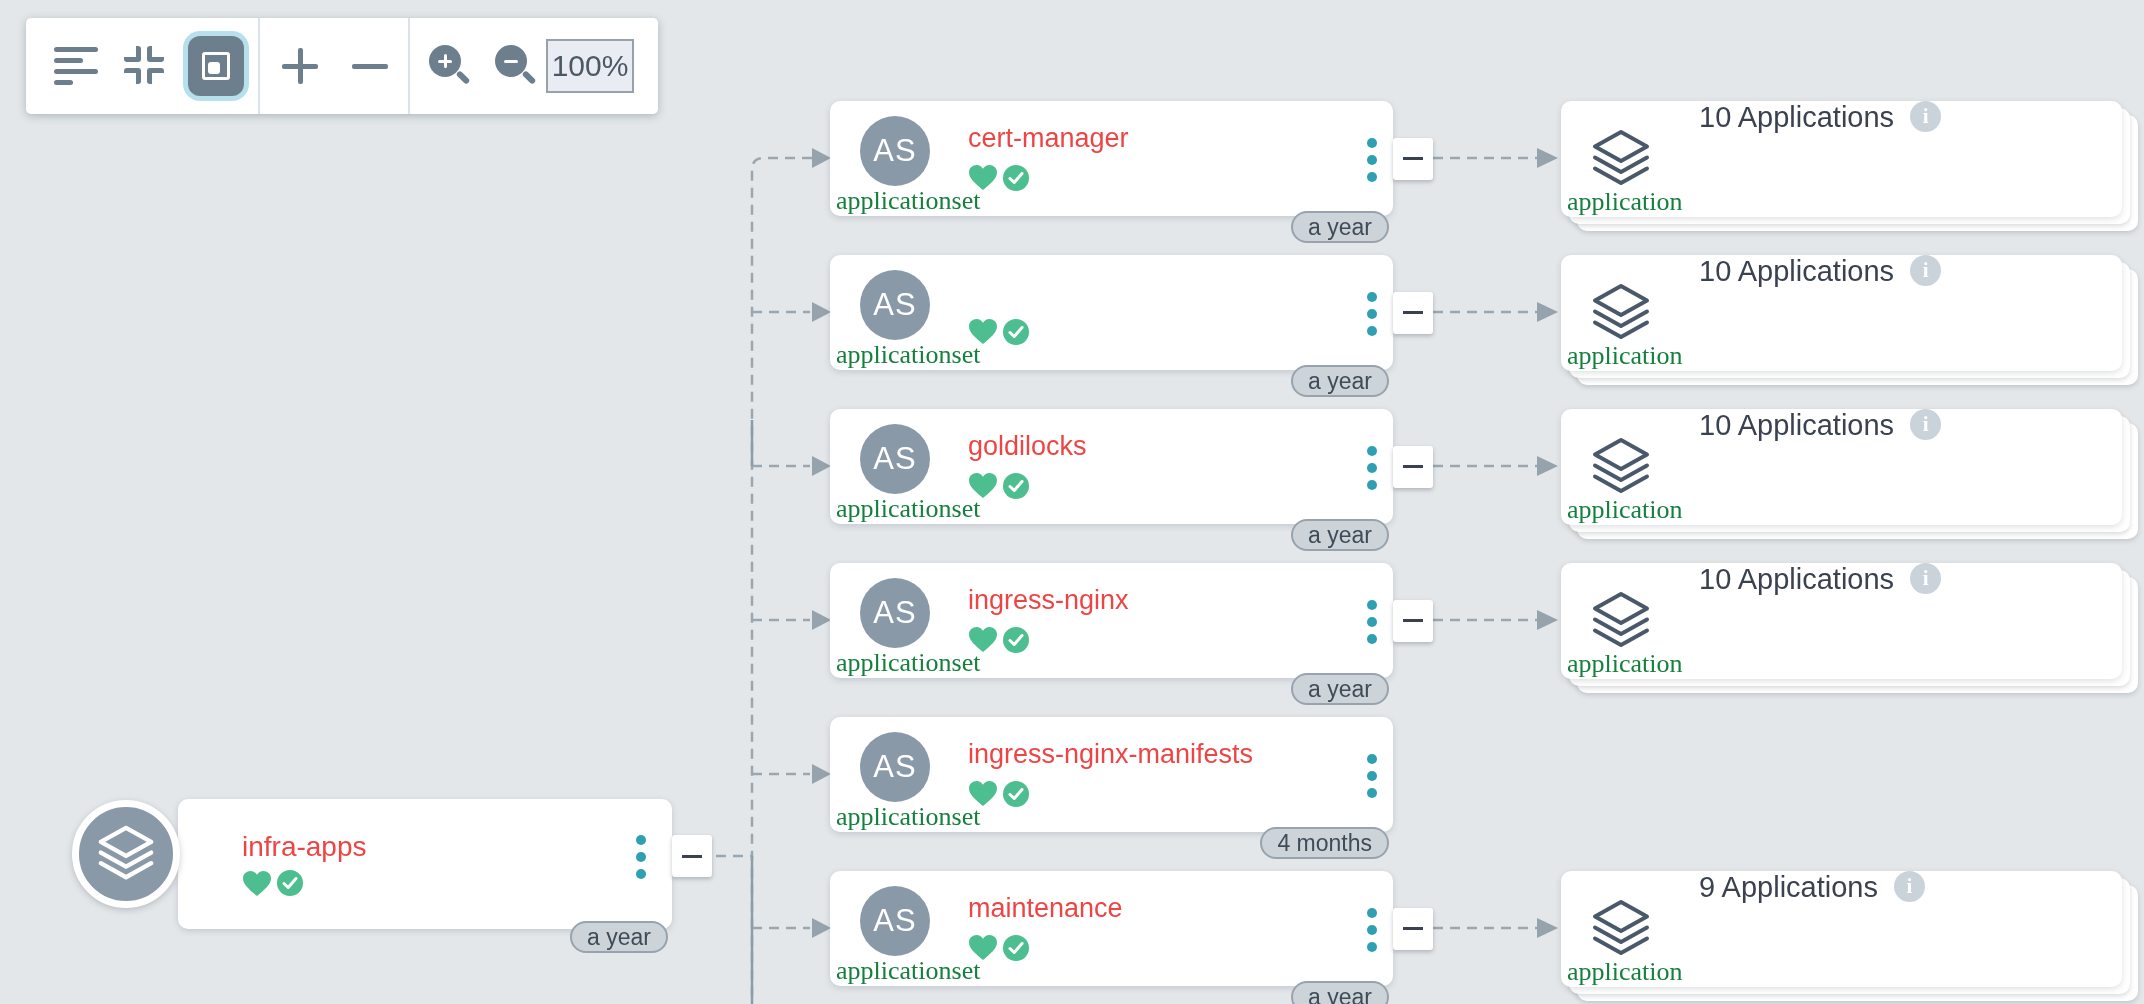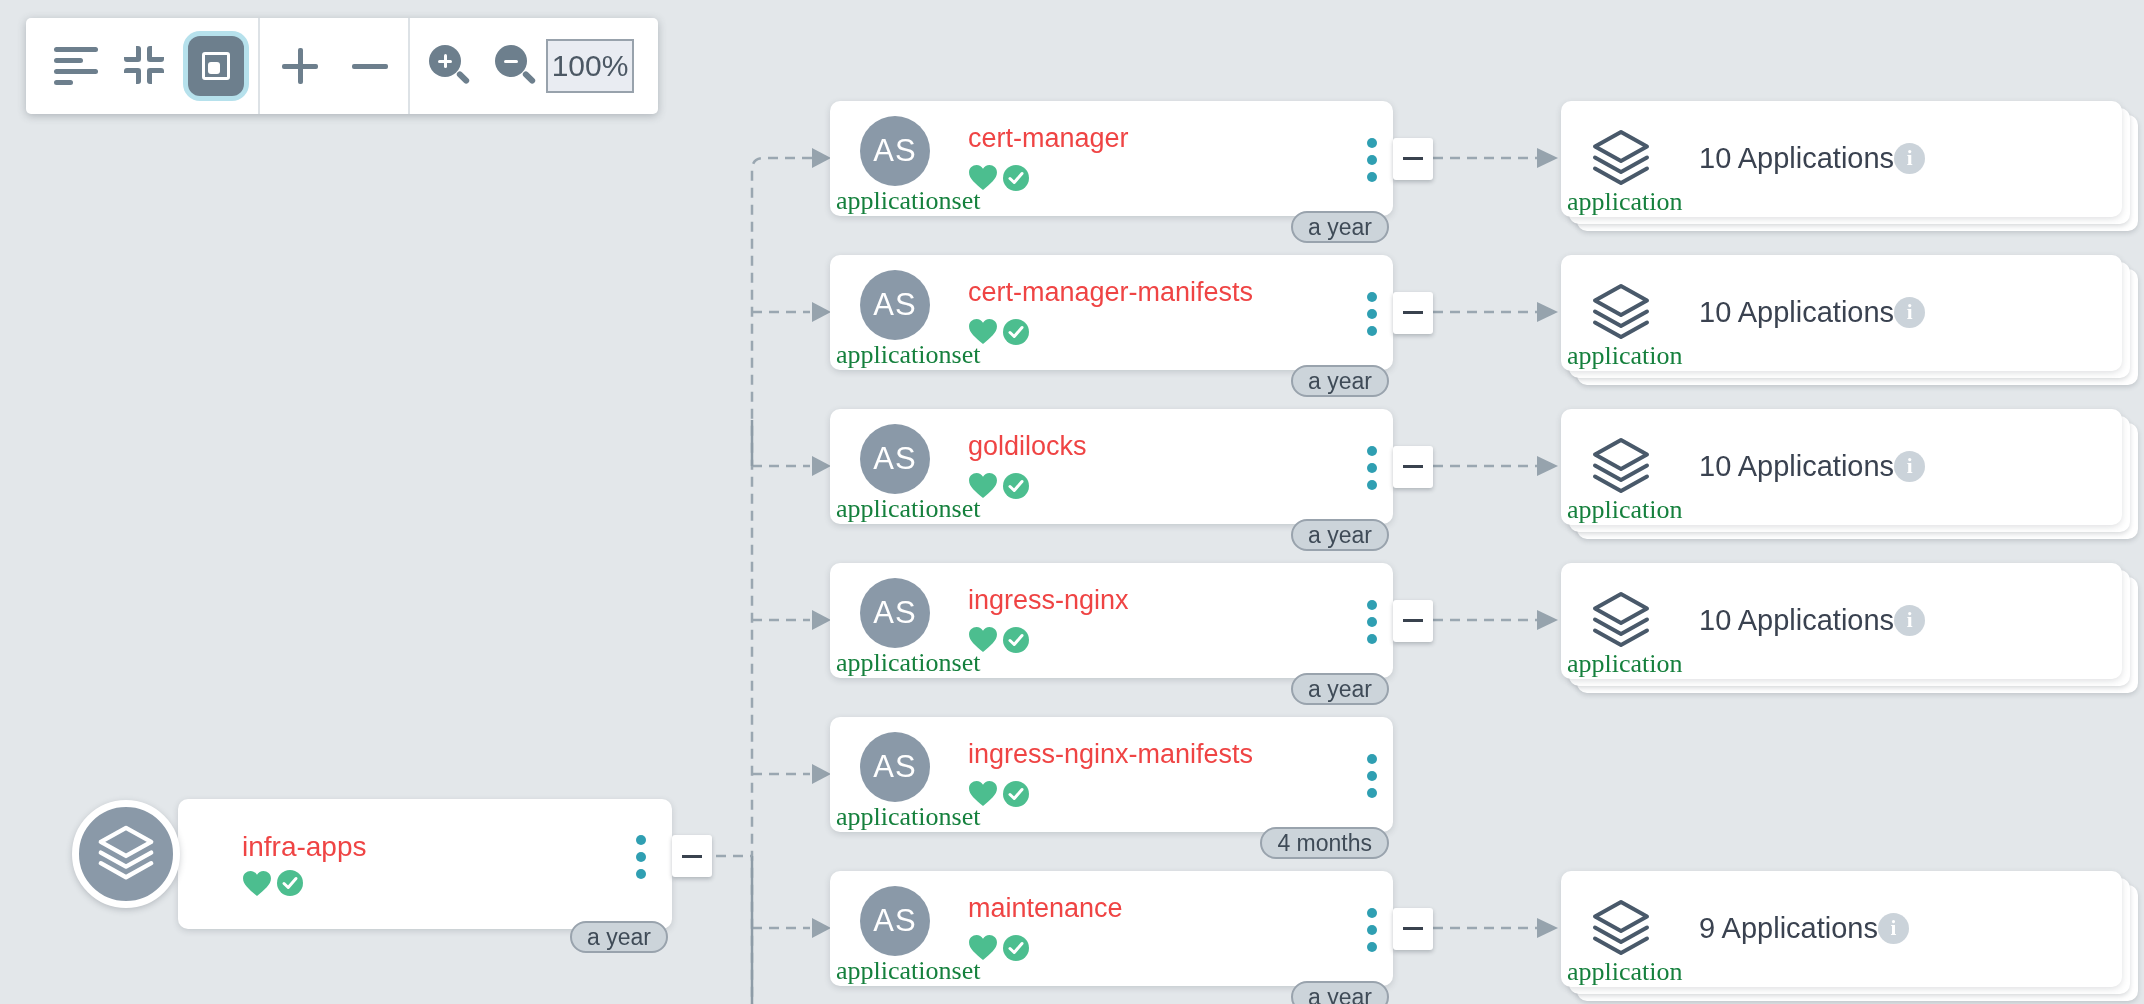--- a/index.html
+++ b/index.html
@@ -52,21 +52,21 @@
   .as-card .dots { left:537px; top:37px; }
   .as-card .age-badge { top:110px; }
   .as-row .collapse-btn { left:1393px; top:37px; }
 
   
   .group-stack { position:absolute; left:1561px; top:0; width:561px; height:116px; z-index:2; }
   .stack { position:absolute; inset:0; background:#fff; border-radius:10px; box-shadow:0 2px 5px rgba(55,65,75,.20); }
   .stack.l2 { transform:translate(16px,14px); }
   .stack.l1 { transform:translate(8px,7px); }
   .group-card { position:absolute; inset:0; background:#fff; border-radius:10px; box-shadow:0 2px 6px rgba(55,65,75,.16); }
-  .group-main { position:absolute; left:138px; top:0; height:100%; display:flex; align-items:center; }
+  .group-main { position:absolute; left:138px; top:0; height:100%; display:flex; gap:16px; }
   .group-label { font-size:29px; color:#3a4250; white-space:nowrap; }
   .layers-icon { position:absolute; left:28px; top:26px; }
   .info-icon {
     width:31px; height:31px; border-radius:50%; background:#cbd3da; color:#fff;
     font-size:21px; font-weight:bold; display:flex; align-items:center; justify-content:center;
     font-family:"Liberation Serif", serif; cursor:pointer;
   }
 
   
   #root-row { position:absolute; left:0; top:799px; width:2144px; height:160px; z-index:2; }
@@ -268,21 +268,20 @@
         <div class="type-label">application</div>
       </div>
     </div>
   </div>
 
   <div class="as-row" style="top: 254.5px;">
     <div class="card as-card">
       <div class="avatar">
         <span>AS</span>
       </div>
-      <div class="node-title">cert-manager-manifests</div>
       <div class="status-icons">
         <svg width="30" height="27" viewBox="0 0 32 29">
           <path fill="#4cbe8f" d="M16 28 C8 21 1 15.5 1 9 C1 4 5 1 9 1 C12 1 14.5 2.8 16 5 C17.5 2.8 20 1 23 1 C27 1 31 4 31 9 C31 15.5 24 21 16 28 Z"></path>
         </svg>
         <svg width="28" height="28" viewBox="0 0 28 28">
           <circle cx="14" cy="14" r="13" fill="#4cbe8f"></circle>
           <path d="M8 14.5 L12.2 18.5 L20 9.5" fill="none" stroke="#fff" stroke-width="3" stroke-linecap="round" stroke-linejoin="round"></path>
         </svg>
       </div>
       <div class="dots">

